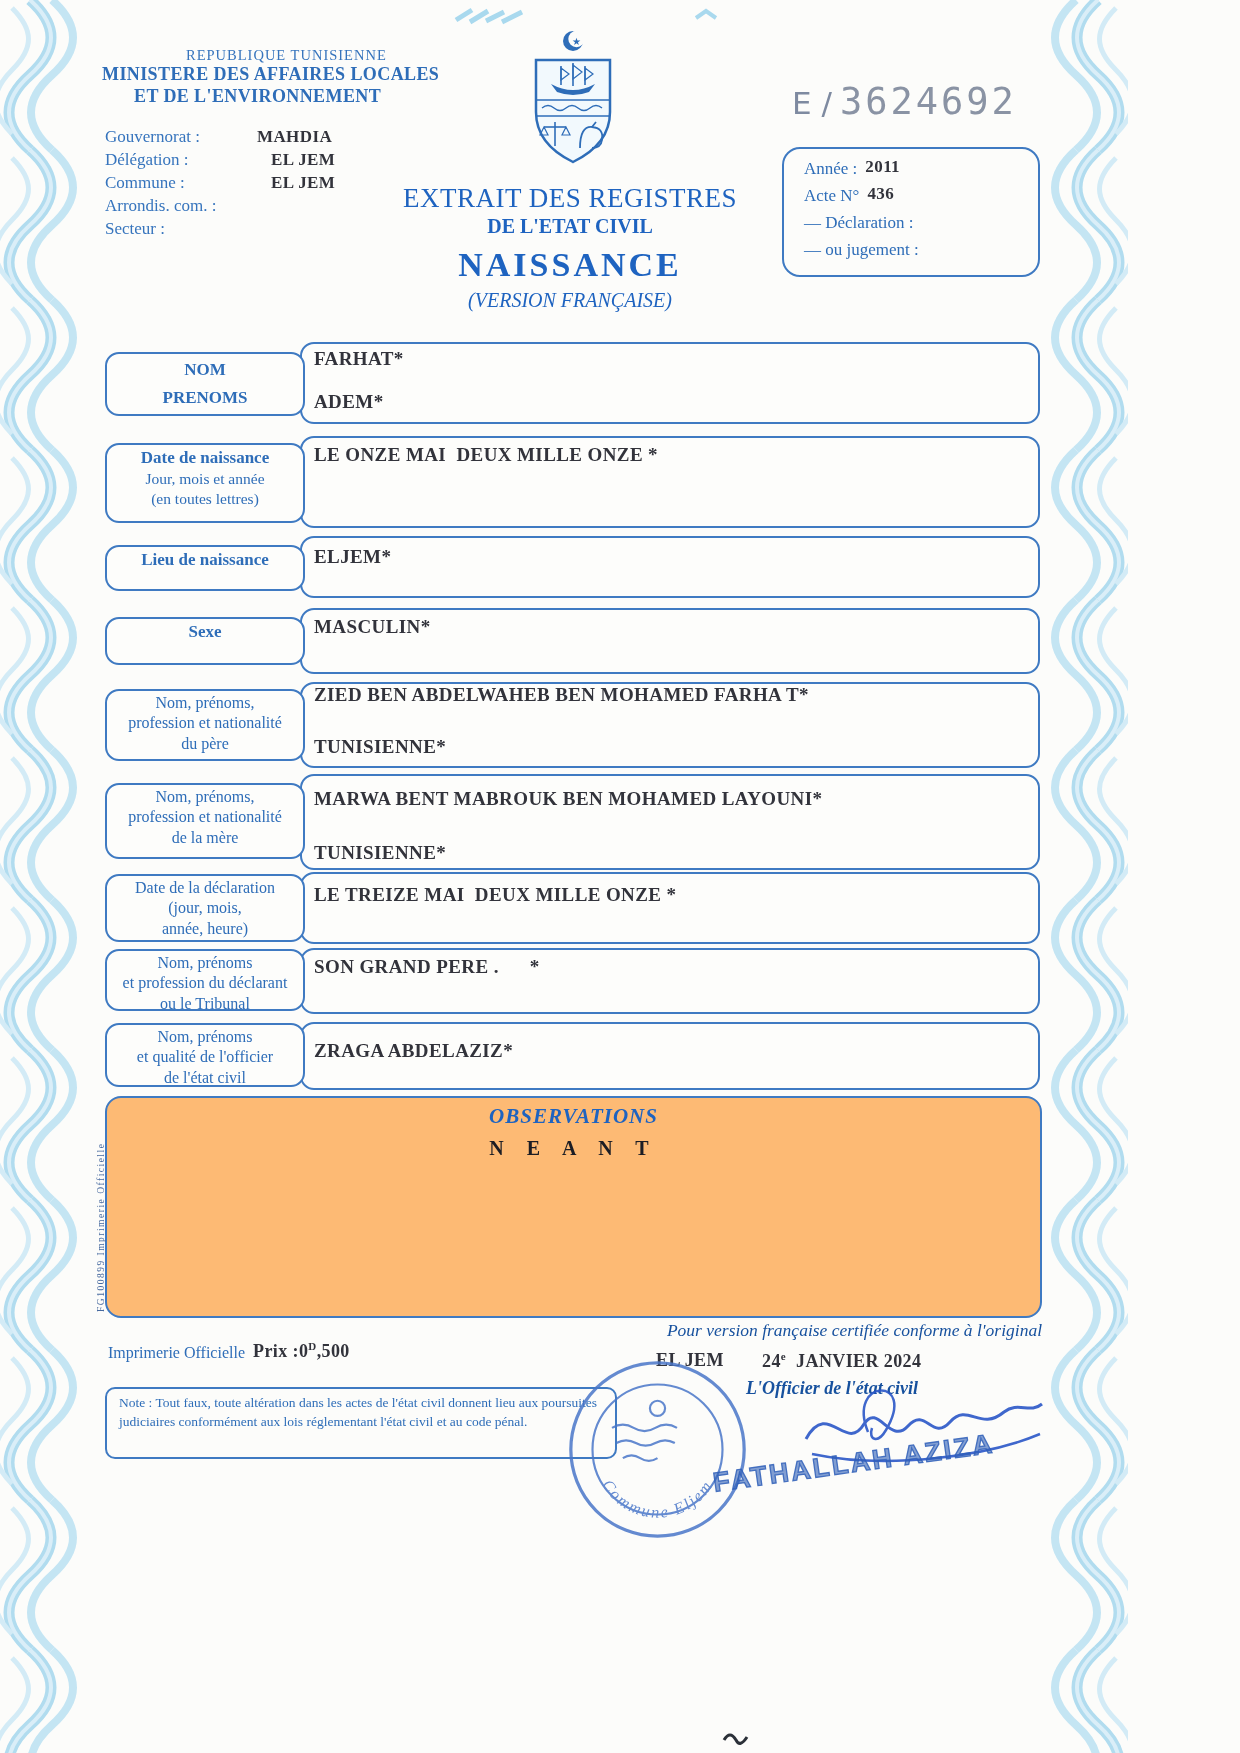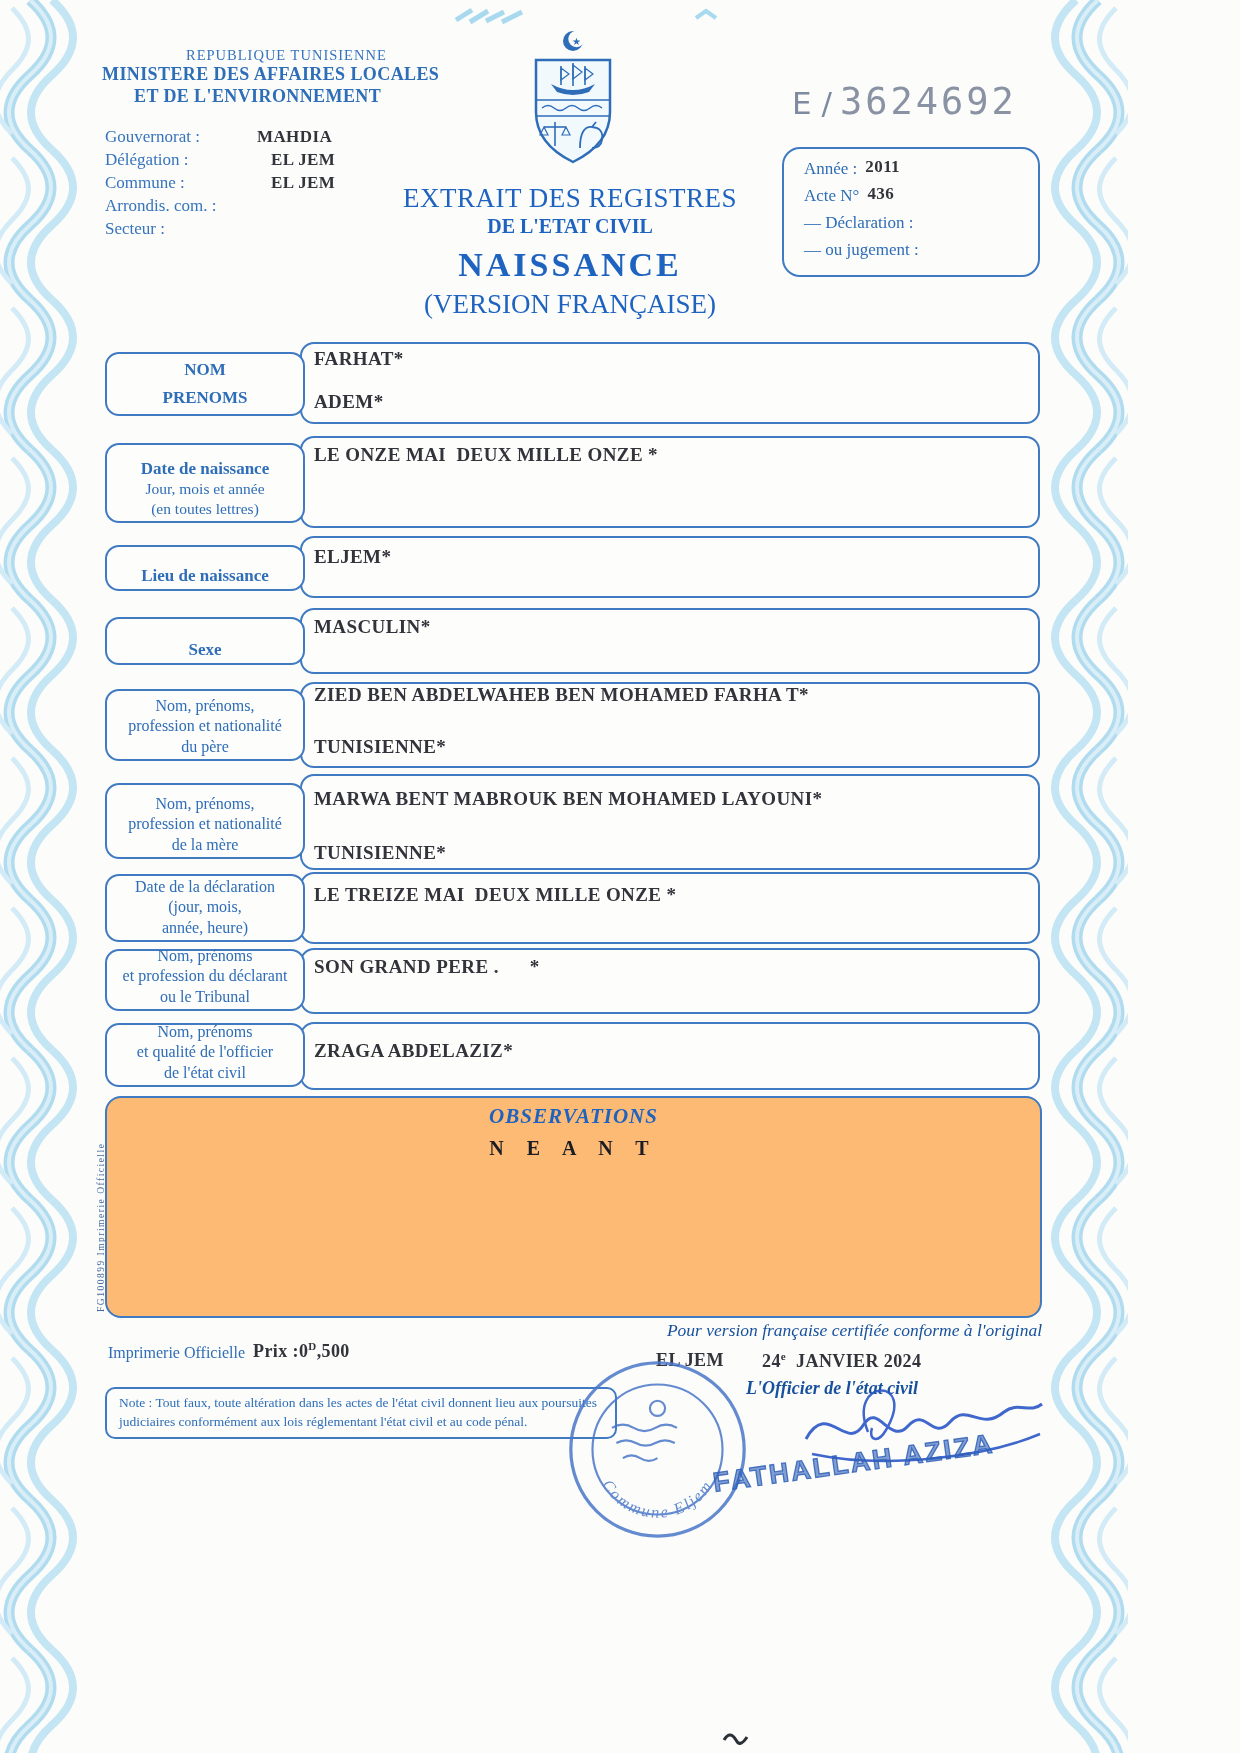--- a/index.html
+++ b/index.html
@@ -28,35 +28,35 @@
   .admin-value { font-size:17px; }
 
   .serial { left:792px; top:80px; display:flex; align-items:baseline; z-index:2; }
   .serial-prefix { font-family:"DejaVu Sans", sans-serif; font-size:31px; color:#7e8aa0; margin-right:8px; }
   .serial-number { font-family:"DejaVu Sans Mono", monospace; font-size:37px; color:#8a93a4; letter-spacing:3px; }
 
   .title-block { left:330px; top:183px; width:480px; text-align:center; color:#1e63c0; z-index:2; }
   .title-l1 { font-size:27px; font-weight:400; letter-spacing:.5px; }
   .title-l2 { font-size:20px; font-weight:700; margin-top:1px; }
   .title-l3 { font-size:34px; font-weight:700; letter-spacing:3px; margin-top:8px; }
-  .title-l4 { font-size:27px; margin-top:5px; }
+  .title-l4 { font-size:20px; font-style:italic; margin-top:5px; }
 
   .acte-box {
     left:782px; top:147px; width:258px; height:130px;
     border:2.5px solid #3f7ac2; border-radius:18px; padding:10px 0 0 20px;
     z-index:2; background:transparent;
   }
   .acte-line { height:27px; font-size:17px; color:#2e6db8; display:flex; align-items:baseline; }
   .acte-val { margin-left:8px; font-size:17px; position:relative; top:-2px; }
 
   
   .lblbox {
     position:absolute; left:105px; width:200px;
     border:2px solid #3f7ac2; border-radius:14px; background:#fdfdfb;
-    display:flex; flex-direction:column; justify-content:flex-end; align-items:center;
+    display:flex; flex-direction:column; justify-content:flex-start; align-items:center;
     text-align:center; color:#2e6db8; z-index:3; padding:2px 6px; line-height:1.28;
   }
   .lblbox.spread { justify-content:space-around; }
   .valbox {
     position:absolute; left:300px; width:740px;
     border:2px solid #3f7ac2; border-radius:14px; background:#fdfdfb; z-index:2;
   }
   .vline { position:absolute; left:12px; font-size:19px; white-space:pre; }
   .lb-main { font-weight:700; font-size:17px; }
   .lb-sub  { font-size:15.5px; }
@@ -78,21 +78,21 @@
   .certified { left:600px; top:1320px; width:442px; text-align:right; font-style:italic; font-size:17.5px; color:#17519e; z-index:2; }
   .imprimerie { left:108px; top:1344px; font-size:16px; color:#2e6db8; z-index:2; }
   .prix { left:253px; top:1340px; font-size:18px; z-index:2; }
   .sup { font-size:11px; vertical-align:super; }
   .place { left:656px; top:1350px; font-size:18px; font-weight:700; z-index:2; }
   .datefield { left:762px; top:1350px; font-size:18px; z-index:2; }
   .date-rest { margin-left:10px; }
   .officier { left:746px; top:1378px; font-style:italic; font-weight:700; font-size:18px; color:#17519e; z-index:2; }
 
   .notebox {
-    position:absolute; left:105px; top:1387px; width:512px; height:52px;
+    position:absolute; left:105px; top:1387px; width:512px; height:72px;
     border:2px solid #3f7ac2; border-radius:10px; padding:5px 12px;
     font-size:13.5px; color:#2e6db8; line-height:1.4; z-index:2;
   }
 
   .round-stamp { position:absolute; left:560px; top:1352px; z-index:4; opacity:.85; }
   .signature { position:absolute; left:798px; top:1384px; z-index:4; opacity:.9; }
   .namestamp {
     position:absolute; left:712px; top:1448px; transform:rotate(-8deg);
     font-family:"Liberation Sans", sans-serif; font-weight:700; font-size:27px;
     letter-spacing:2.5px; color:rgba(47,95,184,.6);

